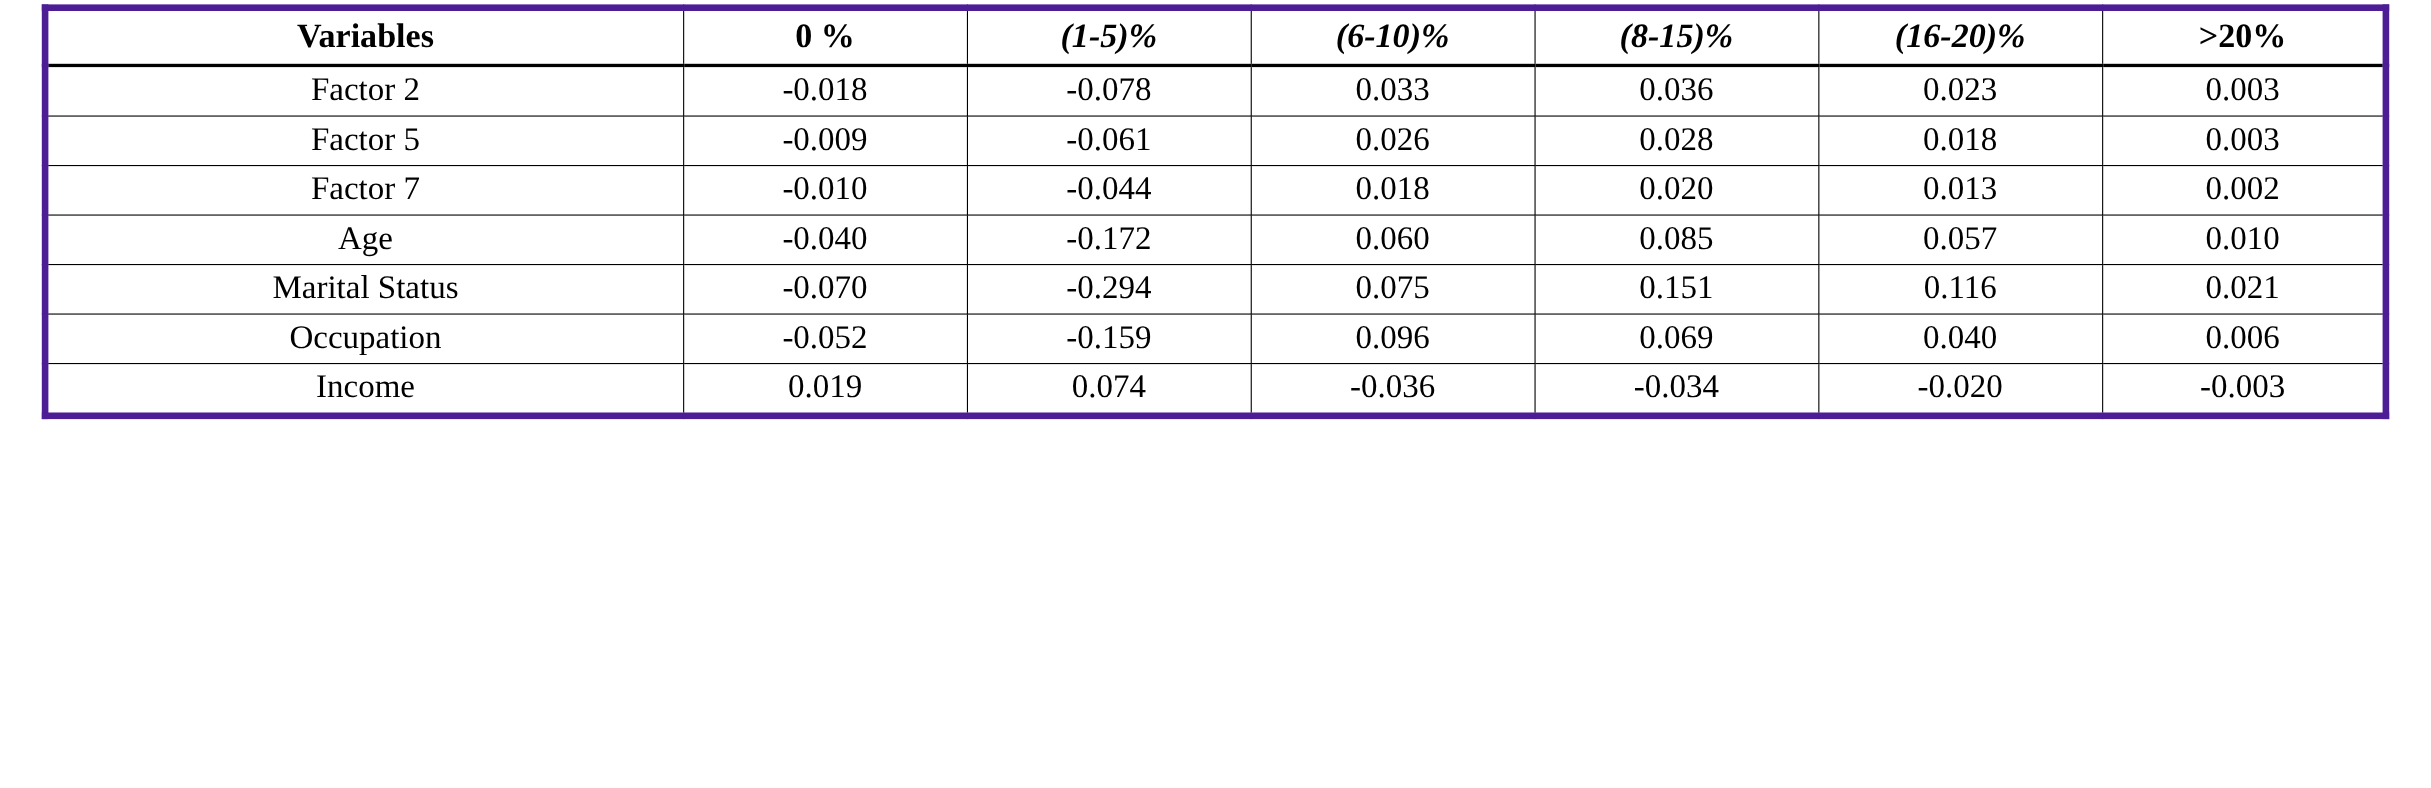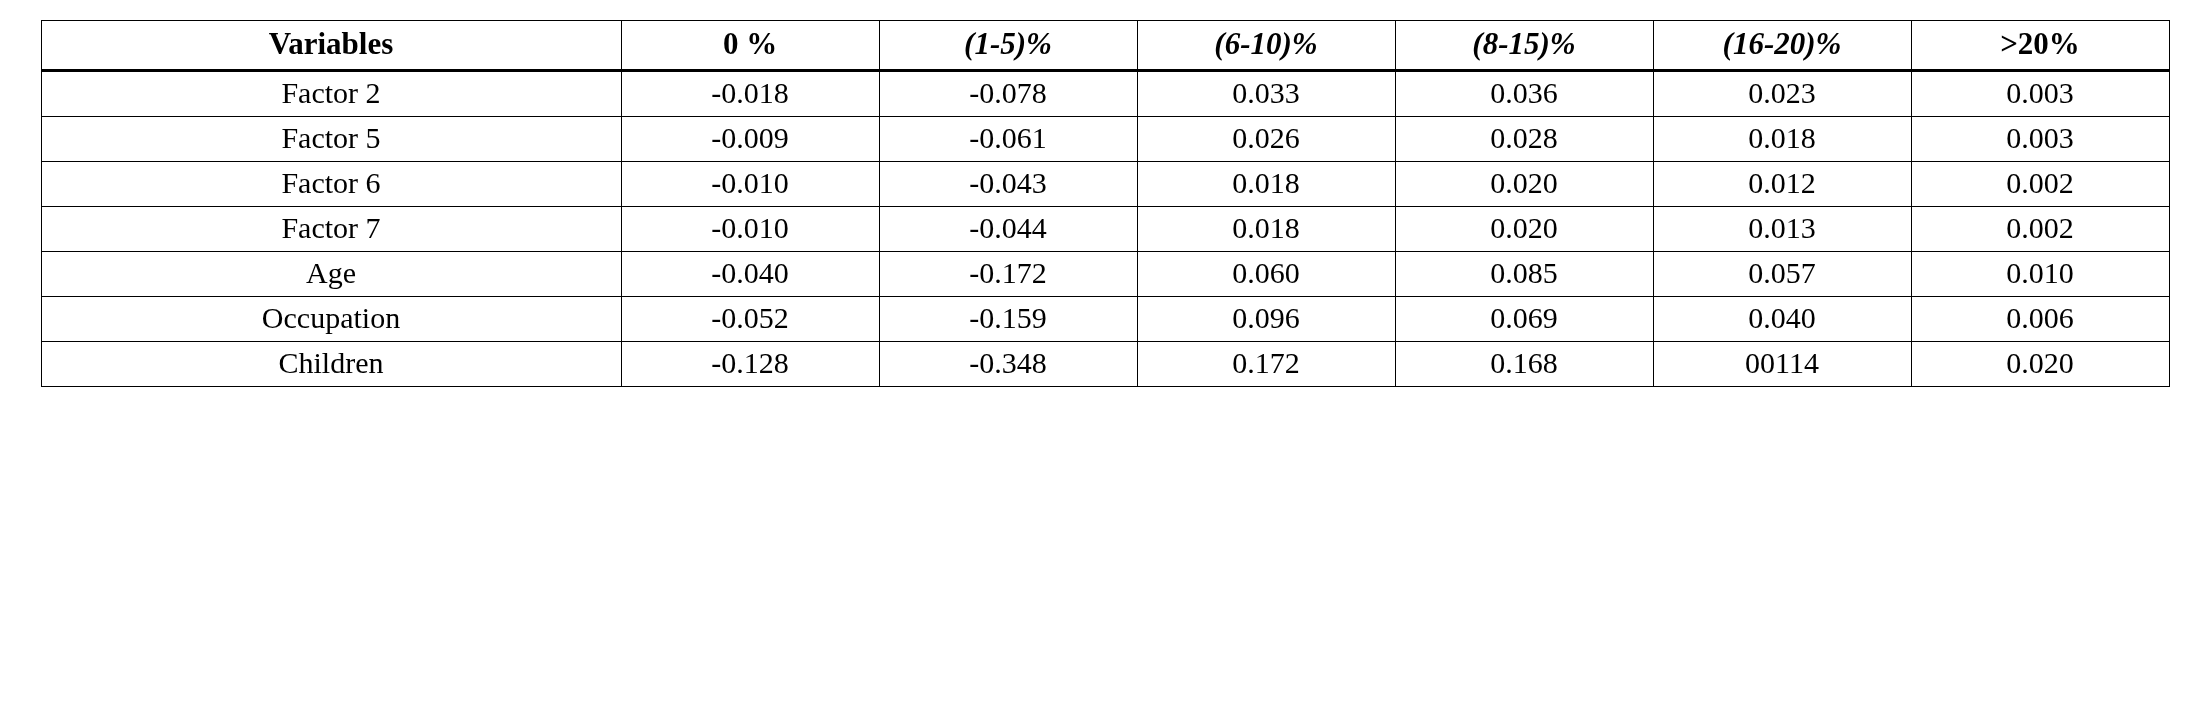--- a/index.html
+++ b/index.html
@@ -18,22 +18,22 @@
     width: 2210px;
     height: 716px;
     position: relative;
     box-sizing: border-box;
     padding: 4px 8px 0 8px;
   }
   table.data-table {
     border-collapse: collapse;
     table-layout: fixed;
     width: 2128px;
-    margin: 16px auto;
-    border: 1px solid #4c1d95;
+    margin: 0 auto;
+    border: 6px solid #4c1d95;
   }
   table.data-table th,
   table.data-table td {
     border: 1.5px solid #000000;
     text-align: center;
     vertical-align: middle;
     font-size: 30px;
     line-height: 1.0;
     padding: 6px 4px 8px 4px;
     white-space: nowrap;
@@ -96,59 +96,59 @@
         <tr>
           <td class="row-label">Factor 5</td>
           <td>-0.009</td>
           <td>-0.061</td>
           <td>0.026</td>
           <td>0.028</td>
           <td>0.018</td>
           <td>0.003</td>
         </tr>
         <tr>
-          <td class="row-label">Factor 6</td>
-          <td>-0.010</td>
-          <td>-0.043</td>
-          <td>0.018</td>
-          <td>0.020</td>
-          <td>0.012</td>
-          <td>0.002</td>
-        </tr>
-        <tr>
           <td class="row-label">Factor 7</td>
           <td>-0.010</td>
           <td>-0.044</td>
           <td>0.018</td>
           <td>0.020</td>
           <td>0.013</td>
           <td>0.002</td>
         </tr>
         <tr>
           <td class="row-label">Age</td>
           <td>-0.040</td>
           <td>-0.172</td>
           <td>0.060</td>
           <td>0.085</td>
           <td>0.057</td>
           <td>0.010</td>
         </tr>
         <tr>
+          <td class="row-label">Marital Status</td>
+          <td>-0.070</td>
+          <td>-0.294</td>
+          <td>0.075</td>
+          <td>0.151</td>
+          <td>0.116</td>
+          <td>0.021</td>
+        </tr>
+        <tr>
           <td class="row-label">Occupation</td>
           <td>-0.052</td>
           <td>-0.159</td>
           <td>0.096</td>
           <td>0.069</td>
           <td>0.040</td>
           <td>0.006</td>
         </tr>
         <tr>
-          <td class="row-label">Children</td>
-          <td>-0.128</td>
-          <td>-0.348</td>
-          <td>0.172</td>
-          <td>0.168</td>
-          <td>00114</td>
-          <td>0.020</td>
+          <td class="row-label">Income</td>
+          <td>0.019</td>
+          <td>0.074</td>
+          <td>-0.036</td>
+          <td>-0.034</td>
+          <td>-0.020</td>
+          <td>-0.003</td>
         </tr>
       </tbody>
   </table>
 </div>
 
 </body></html>

